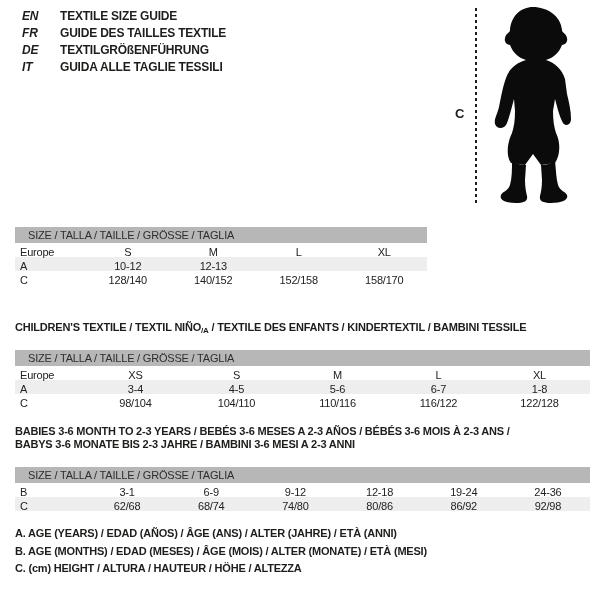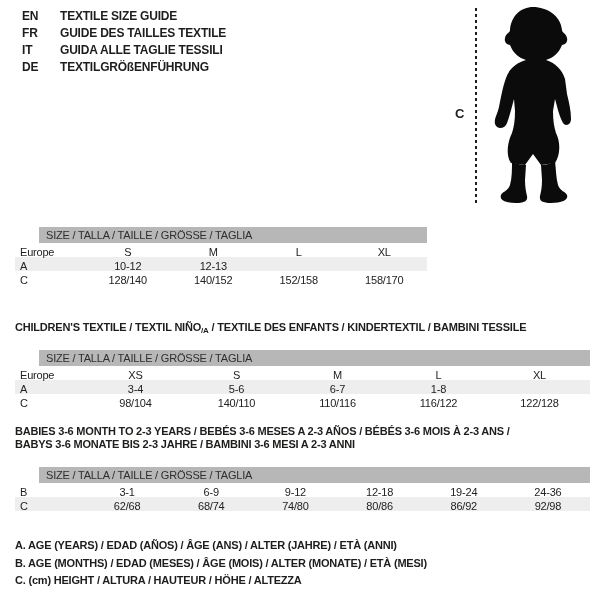--- a/index.html
+++ b/index.html
@@ -9,84 +9,84 @@
     width: 600px; height: 600px;
     background: #fff;
     font-family: "Liberation Sans", sans-serif;
     color: var(--text-black, #1d1d1b);
     overflow: hidden;
   }
 
   
   .lang-block { position: absolute; top: 8px; left: 22px; }
   .lang-row { display: flex; line-height: 17px; font-size: 12px; font-weight: bold; letter-spacing: -0.2px; }
-  .lang-code { width: 38px; flex: 0 0 38px; }
+  .lang-code { width: 38px; flex: 0 0 38px; font-style: italic; }
 
   
   .figure { position: absolute; top: 0; left: 440px; width: 160px; height: 215px; }
   .height-label { position: absolute; left: 15px; top: 106px; font-size: 13px; font-weight: bold; }
   .dash-line {
     position: absolute; left: 35px; top: 8px; width: 2px; height: 198px;
     background: repeating-linear-gradient(to bottom, var(--text-black,#1d1d1b) 0 3px, transparent 3px 6px);
   }
   .baby-svg { position: absolute; left: 41px; top: 5px; width: 112px; height: 203px; }
 
   
   .section { position: absolute; left: 15px; }
   .sec-title { font-size: 11px; font-weight: bold; letter-spacing: -0.2px; line-height: 13px; white-space: nowrap; }
   .sec-title .sub { font-size: 8px; vertical-align: -2px; }
   .size-table { width: 100%; }
   .size-header-bar {
     background: var(--table-header-bg, #b7b7b7);
     height: 16px; line-height: 16px;
     font-size: 11px; letter-spacing: -0.2px;
-    padding-left: 7px; color: #2e2e2e; margin-left: 24px;
+    padding-left: 13px; color: #2e2e2e;
   }
   .t-row { display: grid; height: 14px; line-height: 18px; font-size: 11px; letter-spacing: -0.2px; color: #222; }
   .t-row.alt { background: var(--row-alt-bg, #eeeeee); }
   .row-label { text-align: left; padding-left: 5px; }
   .t-cell { text-align: center; }
 
   #sec-junior   { top: 220px; width: 412px; }
   #sec-junior .size-header-bar { margin-top: 7px; }
   #sec-junior .t-row { grid-template-columns: 70px repeat(4, 1fr); }
 
   #sec-children { top: 321px; width: 575px; }
   #sec-children .size-header-bar { margin-top: 13px; }
   #sec-children .t-row { grid-template-columns: 70px repeat(5, 1fr); }
 
   #sec-babies   { top: 425px; width: 575px; }
   #sec-babies .size-header-bar { margin-top: 16px; }
   #sec-babies .t-row { grid-template-columns: 70px repeat(6, 1fr); }
 
   
-  .footnotes { position: absolute; top: 537px; left: 15px; }
+  .footnotes { position: absolute; top: 525px; left: 15px; }
   .footnote { font-size: 11px; font-weight: bold; letter-spacing: -0.2px; line-height: 17.5px; white-space: nowrap; }
 </style>
 </head>
 <body>
 
 <div class="page">
 
   <div class="lang-block">
     <div class="lang-row">
       <span class="lang-code">EN</span>
       <span class="lang-label">TEXTILE SIZE GUIDE</span>
     </div>
     <div class="lang-row">
       <span class="lang-code">FR</span>
       <span class="lang-label">GUIDE DES TAILLES TEXTILE</span>
     </div>
     <div class="lang-row">
+      <span class="lang-code">DE</span>
+      <span class="lang-label">TEXTILGRÖßENFÜHRUNG</span>
+    </div>
+    <div class="lang-row">
       <span class="lang-code">IT</span>
       <span class="lang-label">GUIDA ALLE TAGLIE TESSILI</span>
-    </div>
-    <div class="lang-row">
-      <span class="lang-code">DE</span>
-      <span class="lang-label">TEXTILGRÖßENFÜHRUNG</span>
     </div>
   </div>
 
   <div class="figure">
     <span class="height-label">C</span>
     <div class="dash-line"></div>
     <svg class="baby-svg" viewBox="0 0 112 203">
       <g fill="#0b0b0b">
         <path d="M52 2 C40 2 30 11 29 25 C29 28 25 28 24 33 C23 37 26 40 29 40 C32 48 38 53 45 55 C35 58 28 64 25 73 C22 81 20 92 18 102 C16 110 13 114 14 119 C16 125 24 124 26 118 C29 110 31 101 33 94 L34 106 C34 115 33 122 31 128 C26 138 25 151 30 158 L44 160 L52 149 L60 160 L74 158 C79 151 80 138 75 128 C73 122 72 115 72 106 L74 94 C76 101 78 110 81 116 C83 122 90 121 90 114 C90 106 88 97 86 89 L84 74 C81 64 74 58 65 55 C72 53 78 48 81 40 C84 40 87 37 86 33 C85 28 81 28 81 25 C80 11 66 2 52 2 Z"></path>
         <path d="M31 156 C36 159 41 160 45 160 L44 175 C44 182 45 187 46 191 C47 196 43 198 35 198 C25 198 18 195 20 190 C21 187 27 186 29 180 C31 173 31 164 31 156 Z"></path>
@@ -128,28 +128,29 @@
         <span class="row-label">Europe</span>
         <span class="t-cell">XS</span>
         <span class="t-cell">S</span>
         <span class="t-cell">M</span>
         <span class="t-cell">L</span>
         <span class="t-cell">XL</span>
       </div>
       <div class="t-row alt">
         <span class="row-label">A</span>
         <span class="t-cell">3-4</span>
+        <span class="t-cell">4-5</span>
         <span class="t-cell">5-6</span>
         <span class="t-cell">6-7</span>
         <span class="t-cell">1-8</span>
       </div>
       <div class="t-row">
         <span class="row-label">C</span>
         <span class="t-cell">98/104</span>
-        <span class="t-cell">140/110</span>
+        <span class="t-cell">104/110</span>
         <span class="t-cell">110/116</span>
         <span class="t-cell">116/122</span>
         <span class="t-cell">122/128</span>
       </div>
     </div>
   </div>
 
   <div class="section" id="sec-babies">
     <div class="sec-title">BABIES 3-6 MONTH TO 2-3 YEARS / BEBÉS 3-6 MESES A 2-3 AÑOS / BÉBÉS 3-6 MOIS À 2-3 ANS /</div>
     <div class="sec-title">BABYS 3-6 MONATE BIS 2-3 JAHRE / BAMBINI 3-6 MESI A 2-3 ANNI</div>

